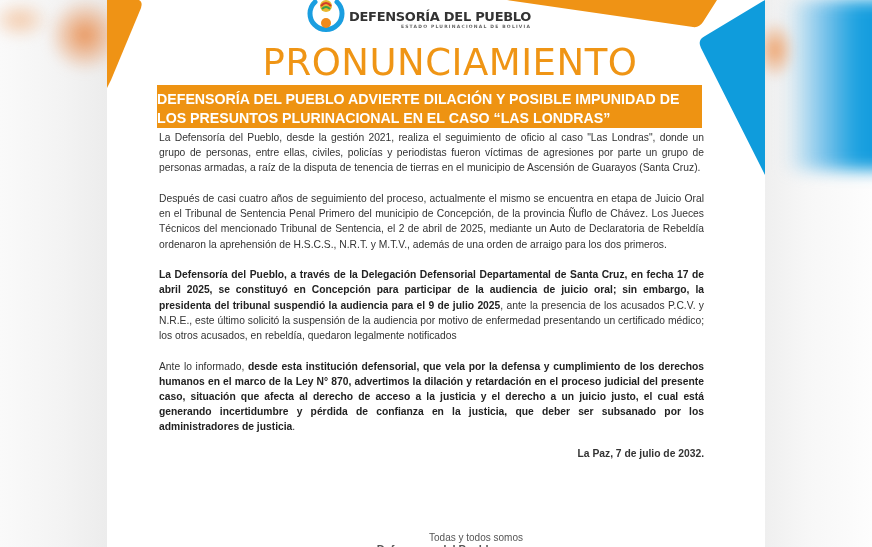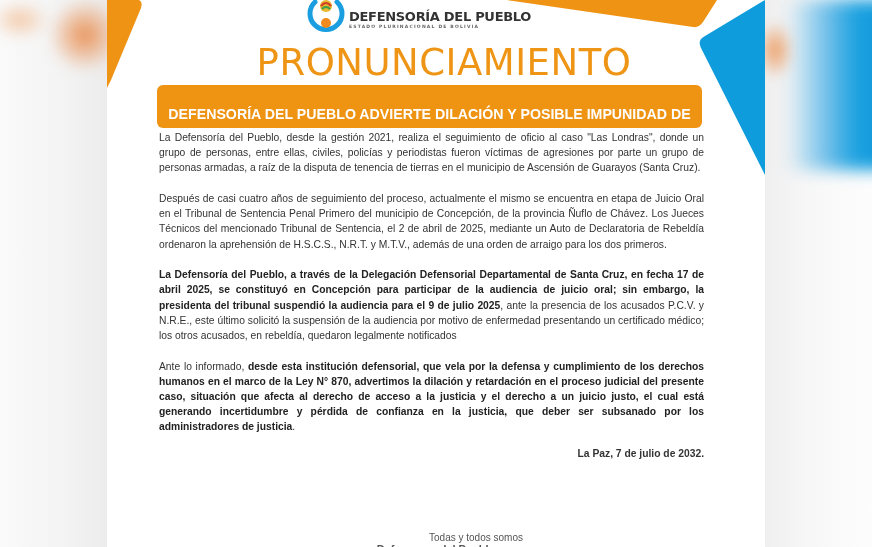--- a/index.html
+++ b/index.html
@@ -25,32 +25,32 @@
       background: radial-gradient(ellipse at center, #eda26c 0%, rgba(237,162,108,0) 70%);
       filter: blur(5px); }
 
     
     .page { position: absolute; left: 107px; top: 0; width: 658px; height: 547px; background: #fff; overflow: hidden; }
 
     .shape-orange-left { position: absolute; left: 0; top: 0; width: 40px; height: 90px; }
     .shape-orange-top { position: absolute; left: 400px; top: 0; width: 210px; height: 30px; }
     .shape-blue-right { position: absolute; left: 590px; top: 0; width: 68px; height: 175px; }
 
-    .header { position: absolute; left: 200px; top: 0; height: 40px; display: flex; align-items: center; }
+    .header { position: absolute; left: 200px; top: 0; height: 40px; display: flex; align-items: center; text-align: right; }
     .logo { width: 38px; height: 40px; position: relative; }
     .brand { margin-left: 4px; display: flex; flex-direction: column; }
     .brand-name { font-family: "DejaVu Sans", sans-serif; font-weight: bold; font-size: 13px; color: #333; letter-spacing: -0.3px; line-height: 14px; }
     .brand-sub { font-family: "DejaVu Sans", sans-serif; font-weight: bold; font-size: 4.5px; color: #666; letter-spacing: 1.2px; line-height: 6px; }
 
-    .title { position: absolute; left: 8px; width: 658px; top: 42px; text-align: center;
+    .title { position: absolute; left: 14px; width: 658px; top: 42px; text-align: center;
       color: #ef9515; font-size: 37px; font-family: "DejaVu Sans", sans-serif; font-weight: normal; letter-spacing: 0.5px; line-height: 42px; }
 
     .banner { position: absolute; left: 50px; top: 85px; width: 545px; height: 43px; background: #ee9312;
-      color: #fff; font-weight: bold; text-align: center; font-size: 14.2px; line-height: 19px; padding-top: 20px;
-      font-family: "Liberation Sans", sans-serif; border-radius: 6px; }
+      color: #fff; font-weight: bold; text-align: left; font-size: 14.2px; line-height: 19px; padding-top: 5px;
+      font-family: "Liberation Sans", sans-serif; }
 
     .body { position: absolute; left: 52px; top: 130px; width: 545px; color: #333;
       font-size: 10.3px; line-height: 15.2px; text-align: justify; font-family: "Liberation Sans", sans-serif; }
     .body p { margin-bottom: 15.4px; }
     .body b { color: #222; }
     .date { text-align: right; font-weight: bold; color: #333; margin-top: -4px; }
     .slogan { position: absolute; left: 0; width: 658px; top: 532px; text-align: center; font-size: 10px; color: #555; margin-left: 40px; }
     .slogan2 { position: absolute; left: 0; width: 658px; top: 543px; text-align: center; font-size: 11px; color: #555; font-weight: bold; }
   </style>
 </head>

